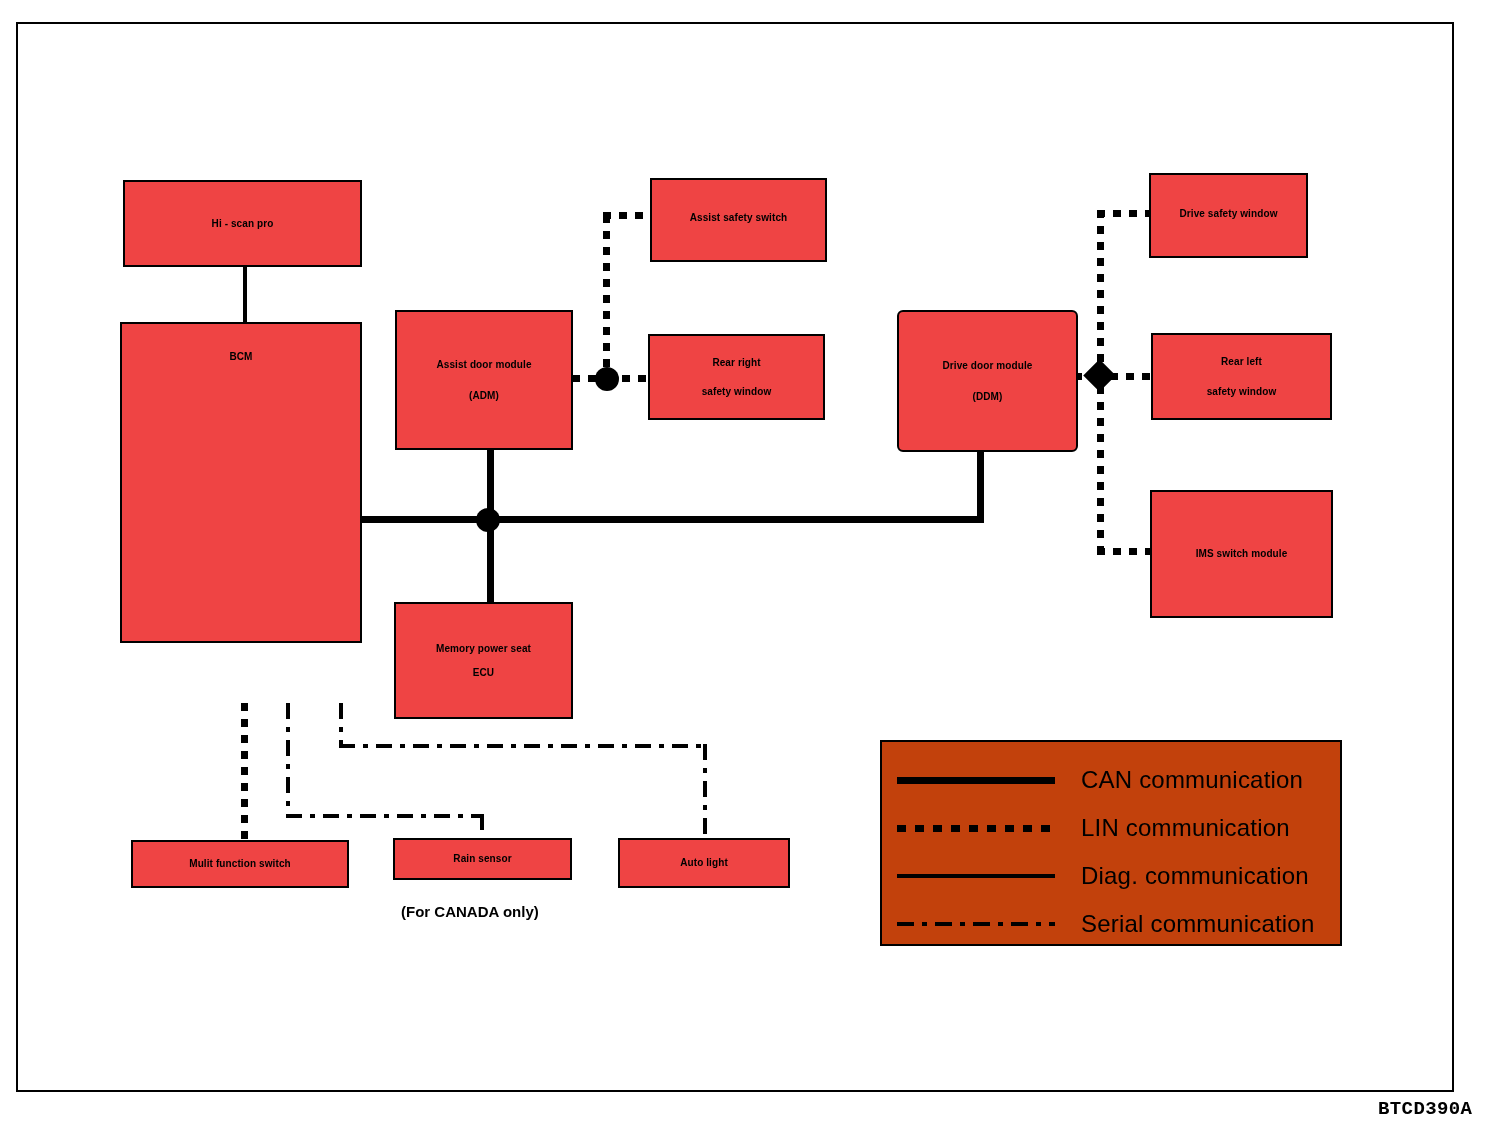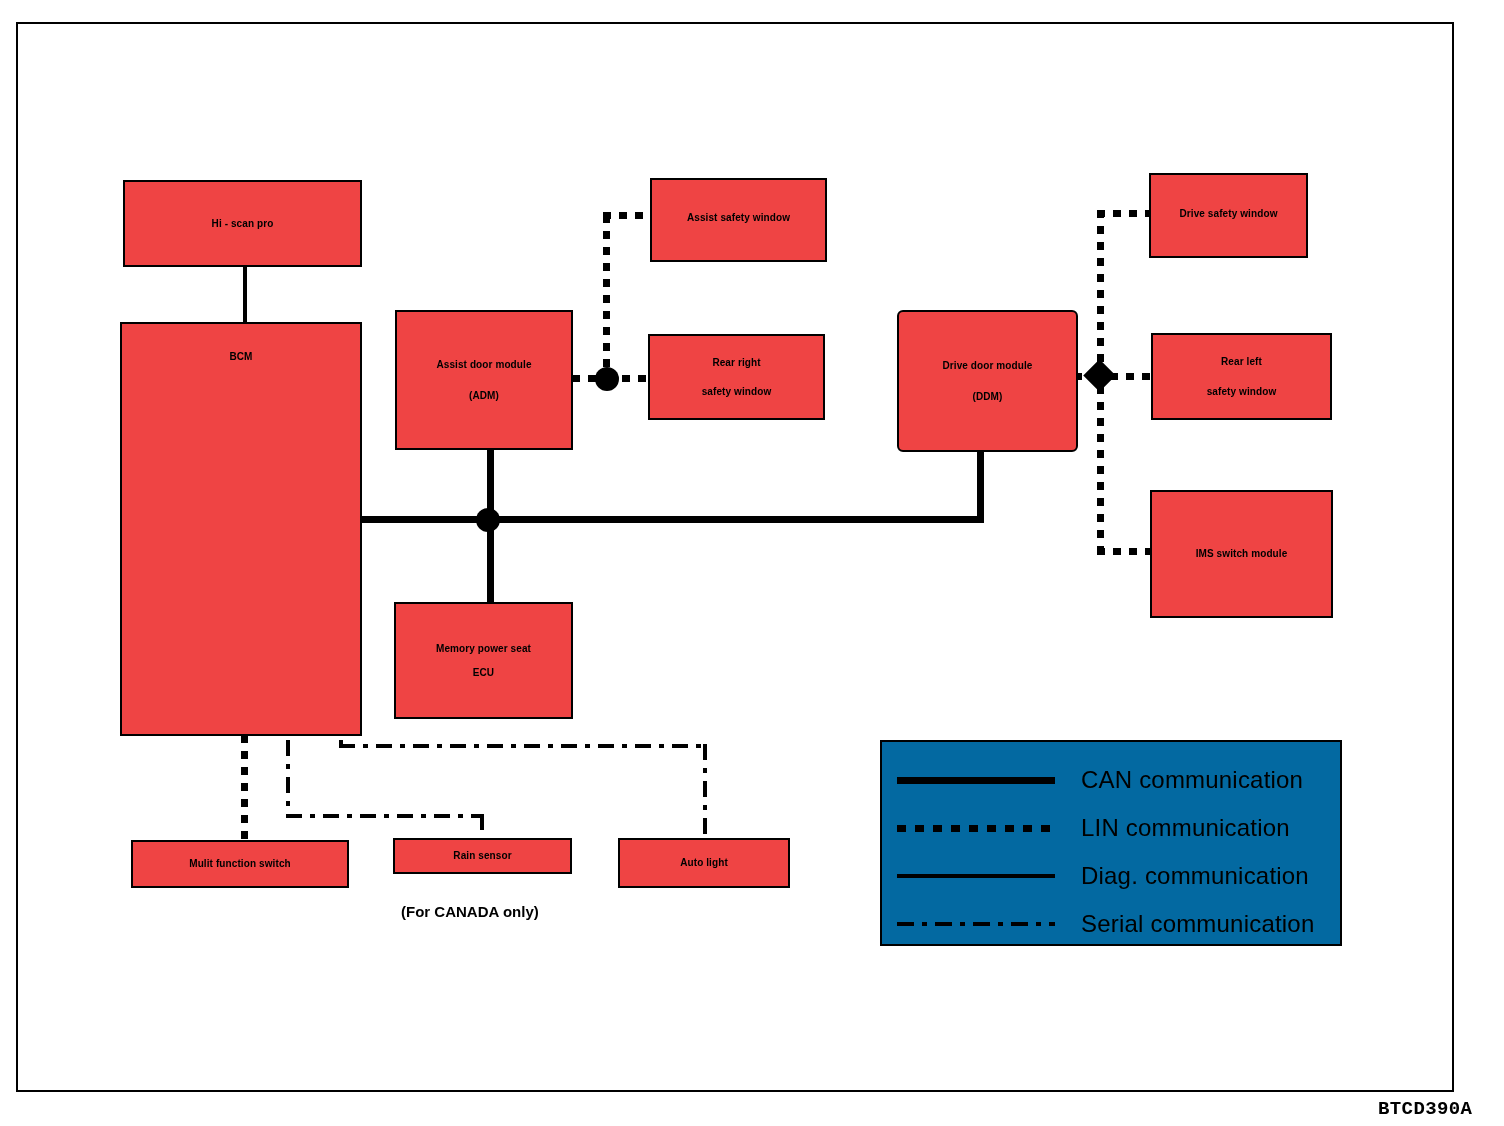--- a/index.html
+++ b/index.html
@@ -47,21 +47,21 @@
   .ser-v{position:absolute;width:4px;z-index:4;
     background-image:repeating-linear-gradient(to bottom,#000 0 16px,transparent 16px 24px,#000 24px 29px,transparent 29px 37px);}
 
   
   .dot{position:absolute;background:#000;border-radius:50%;z-index:5;}
   .diamond{position:absolute;background:#000;z-index:5;transform:rotate(45deg);}
 
   
   .legend{
     position:absolute;left:880px;top:740px;width:462px;height:206px;
-    border:2px solid #000;box-sizing:border-box;background:#0369a1;z-index:6;text-decoration:underline;
+    border:2px solid #000;box-sizing:border-box;background:#c2410c;z-index:6;text-decoration:underline;
   }
   .legend-row{position:absolute;left:0;width:100%;height:48px;display:flex;align-items:center;}
   .legend-sample{position:relative;margin-left:15px;width:158px;height:14px;flex:none;}
   .legend-label{font-size:24px;margin-left:26px;white-space:nowrap;letter-spacing:.2px;}
   .s-can{position:absolute;left:0;top:4px;width:158px;height:7px;background:#000;}
   .s-lin{position:absolute;left:0;top:4px;width:158px;height:7px;
     background-image:repeating-linear-gradient(to right,#000 0 9px,transparent 9px 18px);}
   .s-diag{position:absolute;left:0;top:5px;width:158px;height:4px;background:#000;}
   .s-ser{position:absolute;left:0;top:5px;width:158px;height:4px;
     background-image:repeating-linear-gradient(to right,#000 0 17px,transparent 17px 25px,#000 25px 30px,transparent 30px 38px);}
@@ -105,41 +105,41 @@
   <div class="ser-v" style="left:480px;top:814px;height:28px;"></div>
 
   <div class="ser-v" style="left:339px;top:703px;height:45px;"></div>
   <div class="ser-h" style="left:339px;top:744px;width:368px;"></div>
   <div class="ser-v" style="left:703px;top:744px;height:98px;"></div>
 
   <div class="box" style="left:123px;top:180px;width:239px;height:87px;">
     <span>Hi - scan pro</span>
   </div>
 
-  <div class="box toplabel" style="left:120px;top:322px;width:242px;height:414px;">
+  <div class="box toplabel" style="left:120px;top:322px;width:242px;height:321px;">
     <span style="margin-top:17px;">BCM</span>
   </div>
 
   <div class="box" style="left:395px;top:310px;width:178px;height:140px;">
     <span>Assist door module</span>
     <span class="l2">(ADM)</span>
   </div>
 
   <div class="box" style="left:897px;top:310px;width:181px;height:142px;border-radius:6px;">
     <span>Drive door module</span>
     <span class="l2">(DDM)</span>
   </div>
 
   <div class="box" style="left:394px;top:602px;width:179px;height:117px;">
     <span>Memory power seat</span>
     <span class="l2" style="margin-top:12px;">ECU</span>
   </div>
 
   <div class="box toplabel" style="left:650px;top:178px;width:177px;height:84px;">
-    <span style="margin-top:22px;">Assist safety window</span>
+    <span style="margin-top:22px;">Assist safety switch</span>
   </div>
 
   <div class="box" style="left:648px;top:334px;width:177px;height:86px;">
     <span>Rear right</span>
     <span class="l2" style="margin-top:18px;">safety window</span>
   </div>
 
   <div class="box toplabel" style="left:1149px;top:173px;width:159px;height:85px;">
     <span style="margin-top:23px;">Drive safety window</span>
   </div>
@@ -150,21 +150,21 @@
   </div>
 
   <div class="box" style="left:1150px;top:490px;width:183px;height:128px;">
     <span>IMS switch module</span>
   </div>
 
   <div class="box" style="left:131px;top:840px;width:218px;height:48px;text-align:right;">
     <span>Mulit function switch</span>
   </div>
 
-  <div class="box" style="left:393px;top:838px;width:179px;height:36px;">
+  <div class="box" style="left:393px;top:838px;width:179px;height:42px;">
     <span>Rain sensor</span>
   </div>
 
   <div class="note" style="left:401px;top:903px;">
     <span>(For CANADA only)</span>
   </div>
 
   <div class="box" style="left:618px;top:838px;width:172px;height:50px;">
     <span>Auto light</span>
   </div>

